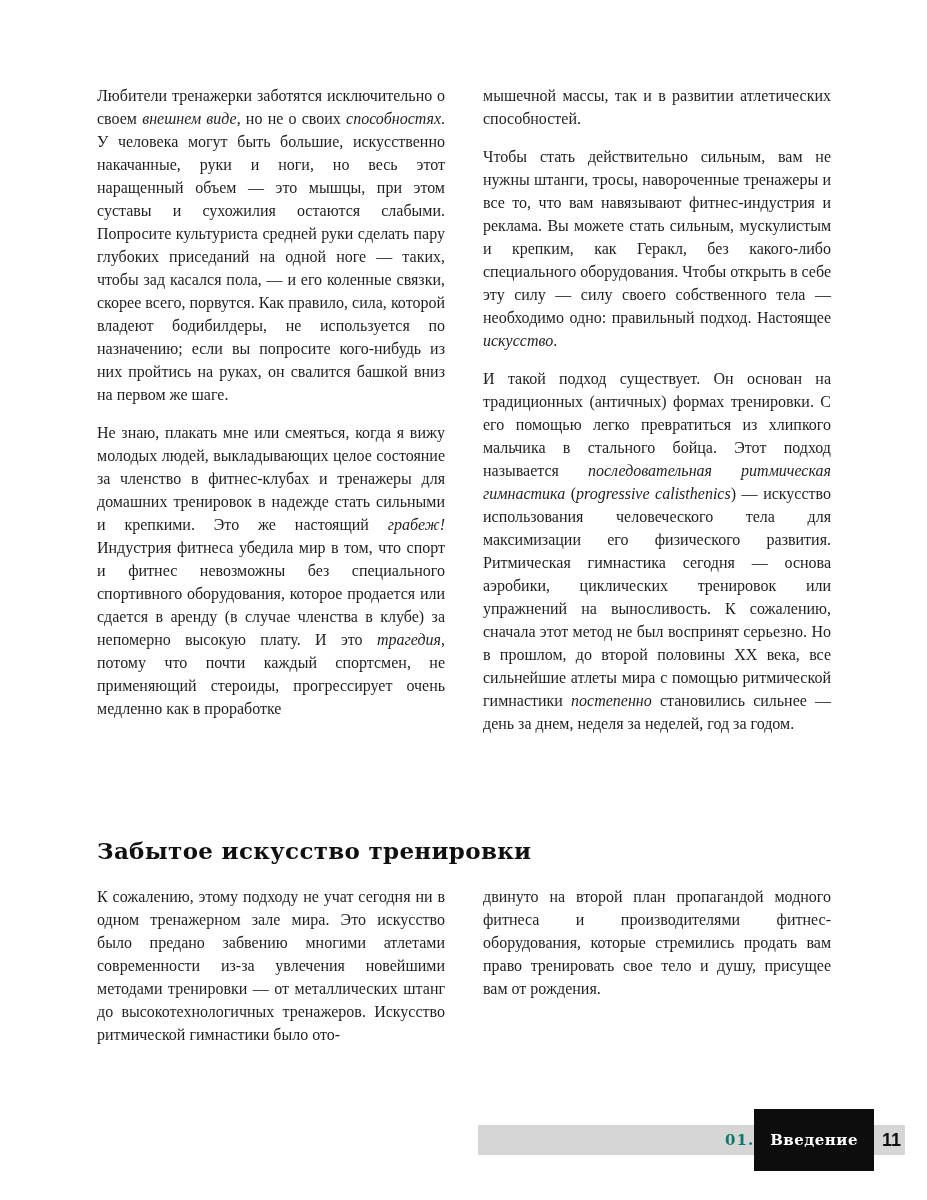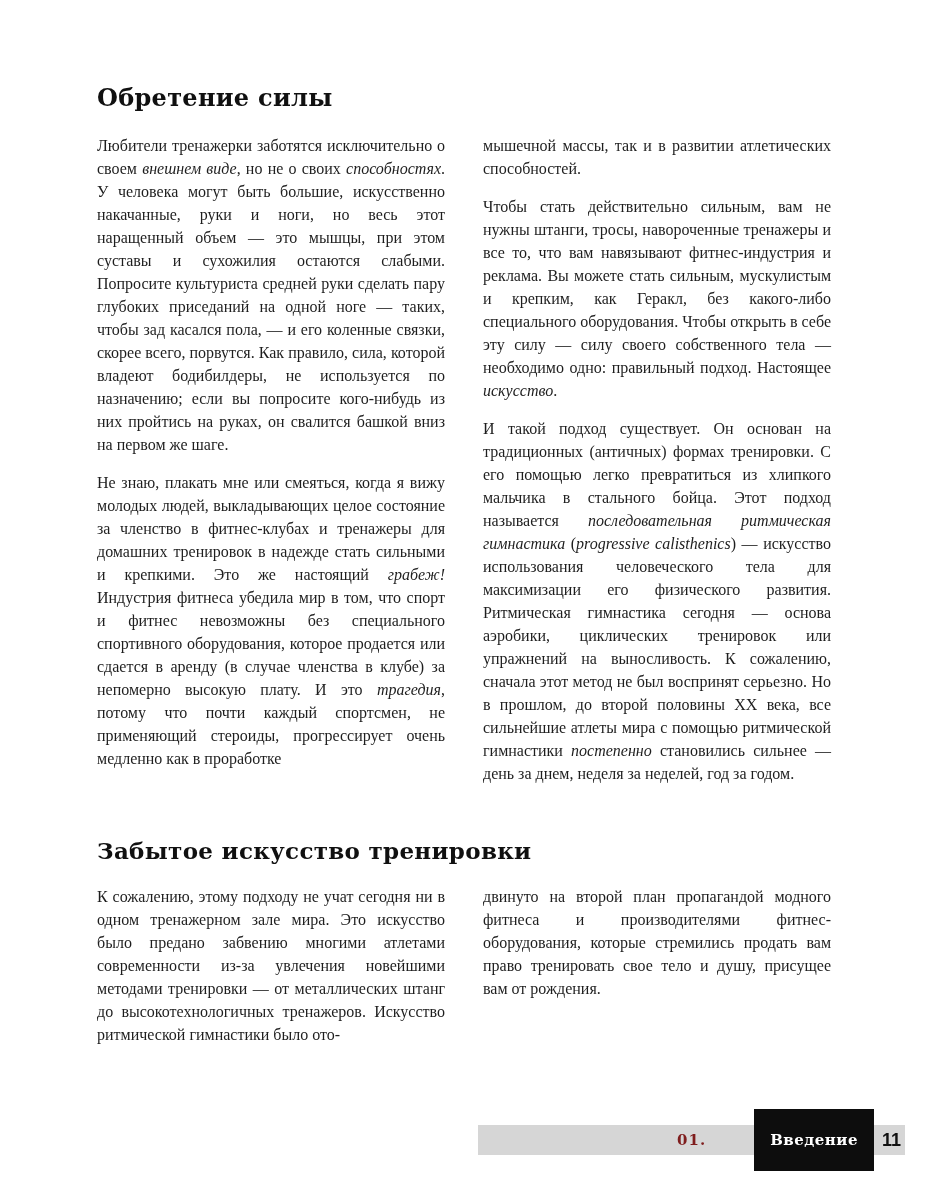--- a/index.html
+++ b/index.html
@@ -36,23 +36,22 @@
   .col p:last-child { margin-bottom:0; }
   .it { font-style:italic; }
   .footer-bar {
     position:absolute;
     left:478px; right:22px; top:1125px; height:30px;
     background:#d6d6d6;
     display:flex; align-items:center; justify-content:flex-end;
   }
   .chapter-num {
     font-family:"DejaVu Serif", serif;
-    font-weight:bold; font-size:15px; color:#7f1d1d;
+    font-weight:bold; font-size:15px; color:#0f766e;
     letter-spacing:1px;
-    margin-right:48px;
   }
   .chapter-tab {
     background:#0d0d0d; color:#ffffff;
     height:30px; display:flex; align-items:center;
     padding:16px 16px;
     font-family:"DejaVu Serif", serif;
     font-weight:bold; font-size:15px;
     letter-spacing:0.5px;
   }
   .page-num {
@@ -60,21 +59,20 @@
     font-weight:bold; font-size:18px; color:#101010;
     margin:0 4px 0 8px;
   }
 </style>
 </head>
 <body>
 
 <div class="page">
 
   <section class="section section1">
-    <h1 class="h1">Обретение силы</h1>
     <div class="columns">
       <div class="col">
           <p><span>Любители тренажерки заботятся исключительно о своем </span><span class="it">внешнем виде</span><span>, но не о своих </span><span class="it">способностях</span><span>. У человека могут быть большие, искусственно накачанные, руки и ноги, но весь этот наращенный объем — это мышцы, при этом суставы и сухожилия остаются слабыми. Попросите культуриста средней руки сделать пару глубоких приседаний на одной ноге — таких, чтобы зад касался пола, — и его коленные связки, скорее всего, порвутся. Как правило, сила, которой владеют бодибилдеры, не используется по назначению; если вы попросите кого-нибудь из них пройтись на руках, он свалится башкой вниз на первом же шаге.</span></p>
           <p><span>Не знаю, плакать мне или смеяться, когда я вижу молодых людей, выкладывающих целое состояние за членство в фитнес-клубах и тренажеры для домашних тренировок в надежде стать сильными и крепкими. Это же настоящий </span><span class="it">грабеж!</span><span> Индустрия фитнеса убедила мир в том, что спорт и фитнес невозможны без специального спортивного оборудования, которое продается или сдается в аренду (в случае членства в клубе) за непомерно высокую плату. И это </span><span class="it">трагедия</span><span>, потому что почти каждый спортсмен, не применяющий стероиды, прогрессирует очень медленно как в проработке</span></p>
         </div>
       <div class="col">
           <p><span>мышечной массы, так и в развитии атлетических способностей.</span></p>
           <p><span>Чтобы стать действительно сильным, вам не нужны штанги, тросы, навороченные тренажеры и все то, что вам навязывают фитнес-индустрия и реклама. Вы можете стать сильным, мускулистым и крепким, как Геракл, без какого-либо специального оборудования. Чтобы открыть в себе эту силу — силу своего собственного тела — необходимо одно: правильный подход. Настоящее </span><span class="it">искусство</span><span>.</span></p>
           <p><span>И такой подход существует. Он основан на традиционных (античных) формах тренировки. С его помощью легко превратиться из хлипкого мальчика в стального бойца. Этот подход называется </span><span class="it">последовательная ритмическая гимнастика</span><span> (</span><span class="it">progressive calisthenics</span><span>) — искусство использования человеческого тела для максимизации его физического развития. Ритмическая гимнастика сегодня — основа аэробики, циклических тренировок или упражнений на выносливость. К сожалению, сначала этот метод не был воспринят серьезно. Но в прошлом, до второй половины XX века, все сильнейшие атлеты мира с помощью ритмической гимнастики </span><span class="it">постепенно</span><span> становились сильнее — день за днем, неделя за неделей, год за годом.</span></p>
         </div>

